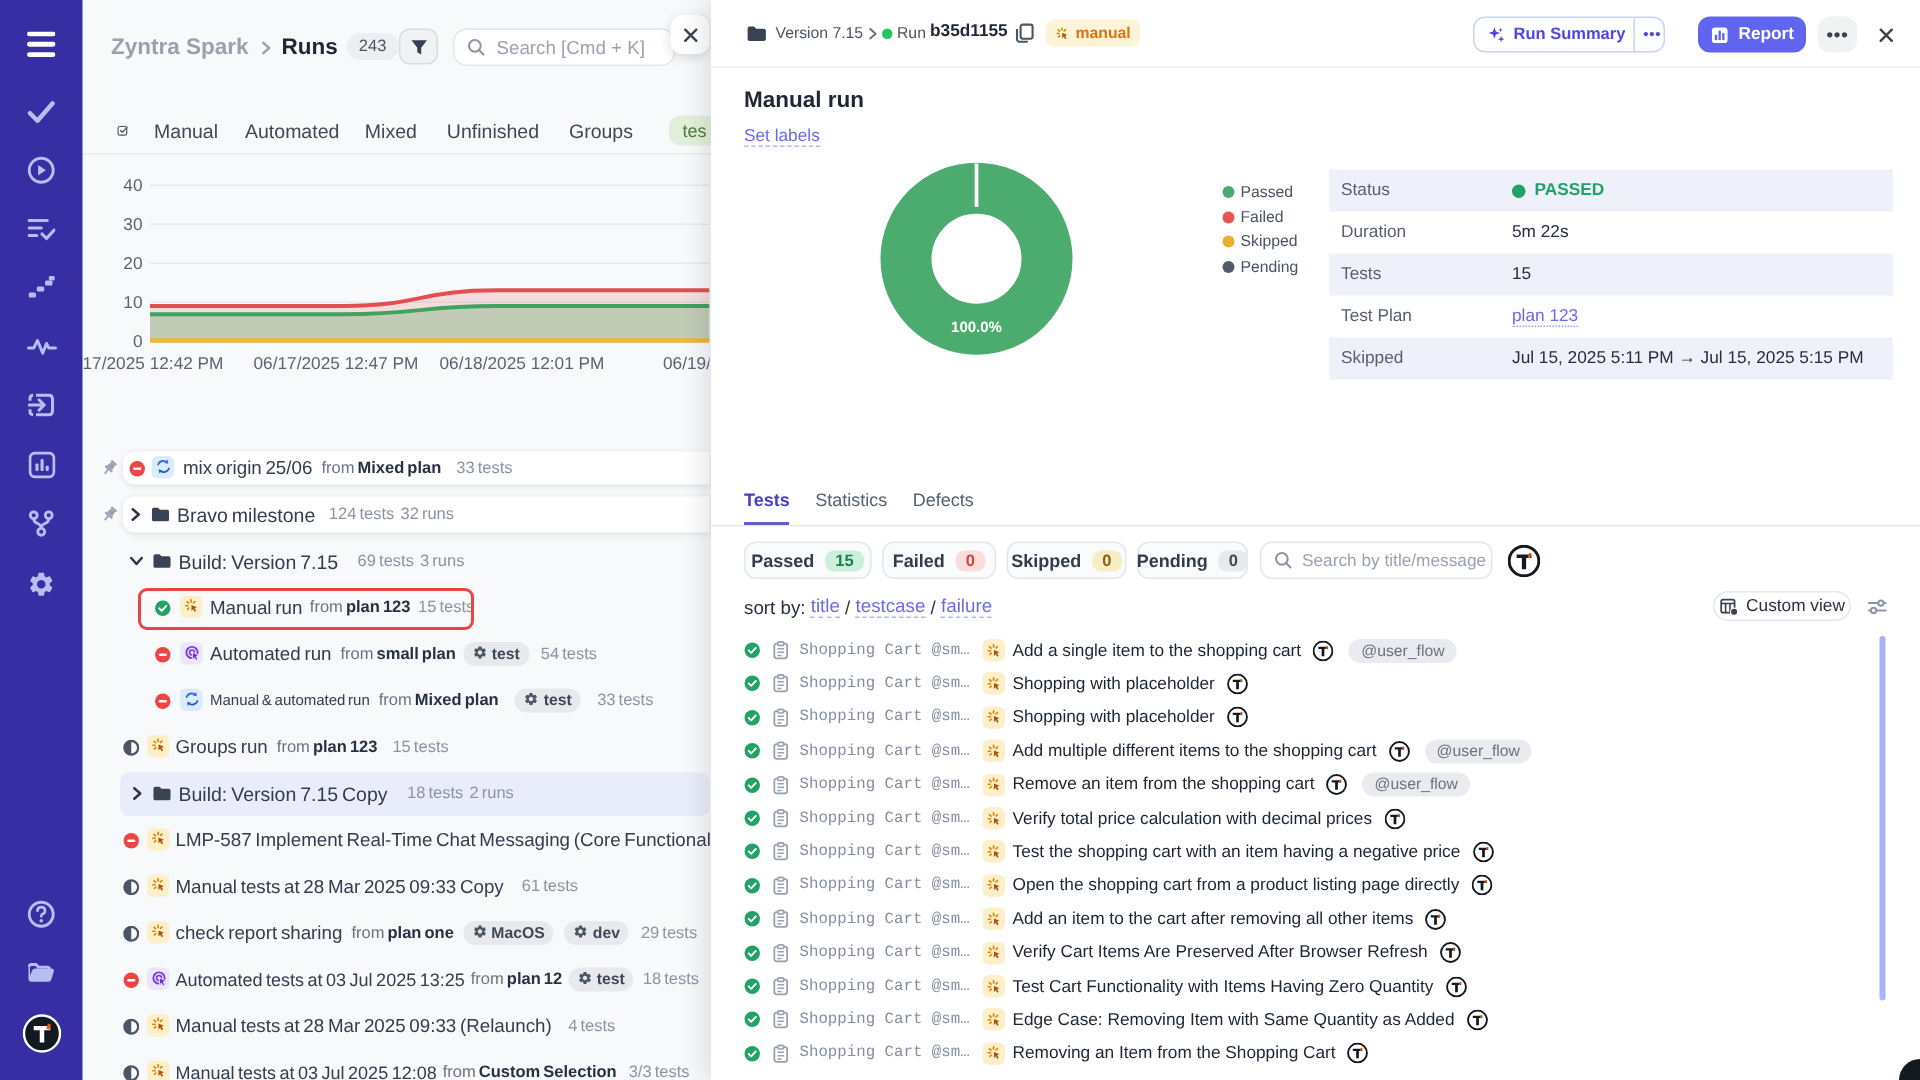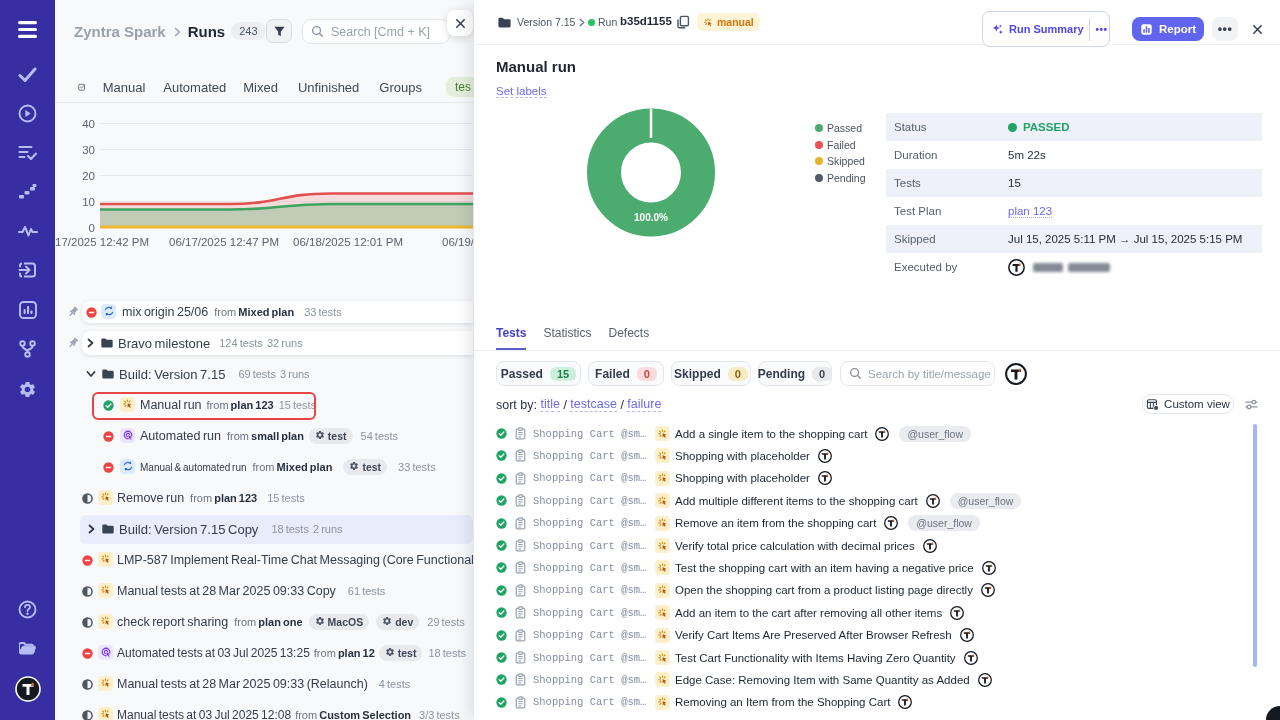--- a/index.html
+++ b/index.html
@@ -424,21 +424,21 @@
       <span style="margin-left:27px">
         <svg width="11" height="11" viewBox="0 0 12 12" style="flex:none">
           <use href="#hf"></use>
         </svg>
       </span>
       <span style="margin-left:5px"><span class="bicon ymanual">
           <svg width="12" height="12" viewBox="0 0 16 16">
             <use href="#manic"></use>
           </svg>
         </span></span>
-      <span style="margin-left:4px;font-size:12.5px">Remove run</span>
+      <span style="margin-left:4px;font-size:12.5px">Groups run</span>
       <span class="metafrom" style="margin-left:6px">from <b style="color:#273142">plan 123</b></span>
       <span class="meta" style="margin-left:10px">15 tests</span>
     </div>
     <div class="trow" style="top:513.5px">
       <span style="position:absolute;left:25px;top:1px;width:393px;height:29px;background:#e9edfb;border-radius:6px"></span>
       <span style="margin-left:31px;z-index:1">
         <svg width="10" height="10" viewBox="0 0 10 10" style="flex:none">
           <use href="#chr"></use>
         </svg>
       </span>
@@ -561,21 +561,21 @@
   <span class="abs" style="left:598px;top:16px;font-size:10.5px;color:#4b5563">Run</span>
   <span class="abs" style="left:620px;top:15px;font-size:11.5px;color:#1f2734;font-weight:bold">b35d1155</span>
   <svg class="abs" width="14" height="14" viewBox="0 0 14 14" style="left:676px;top:15px">
       <use href="#cpy"></use>
     </svg>
   <span class="manpill abs" style="left:697px;top:13px;height:18px;padding:0 6px"><svg width="11" height="11" viewBox="0 0 16 16">
         <use href="#manic"></use>
       </svg>manual</span>
 </div>
 <div class="abs" style="z-index:22;left:982px;top:11px;display:flex;align-items:center">
-  <span class="btn" style="width:128px;height:36px;border:1px solid #c9d4f4;color:#4f46e5;font-weight:bold;background:#fff;white-space:nowrap;font-size:11px;justify-content:flex-start">
+  <span class="btn" style="width:128px;height:24px;border:1px solid #c9d4f4;color:#4f46e5;font-weight:bold;background:#fff;white-space:nowrap;font-size:11px;justify-content:flex-start">
     <svg width="13" height="13" viewBox="0 0 16 16" style="margin:0 5px 0 8px;flex:none">
         <use href="#spark"></use>
       </svg>Run Summary
     <span style="width:1px;height:23px;background:#c9d4f4;margin-left:5px;flex:none"></span>
     <span style="margin-left:6px;color:#4f46e5;font-weight:bold;font-size:10px;letter-spacing:0.5px">•••</span>
   </span>
   <span class="btn" style="width:72px;height:24px;background:#6064ef;color:#fff;margin-left:22px;font-weight:bold;font-size:11.5px">
     <svg width="13" height="13" viewBox="0 0 16 16" style="margin-right:6px">
         <use href="#rept"></use>
       </svg>Report
@@ -615,32 +615,20 @@
       <span class="tbl-v">15</span>
     </div>
   <div class="tblrow">
       <span class="tbl-l">Test Plan</span>
       <span class="tbl-v link" style="border-bottom:1px dotted #a5a3f0">plan 123</span>
     </div>
   <div class="tblrow">
       <span class="tbl-l">Skipped</span>
       <span class="tbl-v">Jul 15, 2025 5:11 PM → Jul 15, 2025 5:15 PM</span>
     </div>
-  <div class="tblrow">
-      <span class="tbl-l">Executed by</span>
-      <span class="tbl-v" style="display:flex;align-items:center">
-        <svg width="17" height="17" viewBox="0 0 20 20" style="margin-right:8px">
-          <use href="#tav"></use>
-        </svg>
-        <span style="filter:blur(1.5px);display:inline-flex;gap:5px">
-          <i style="width:30px;height:9px;background:#848b96;border-radius:2px"></i>
-          <i style="width:42px;height:9px;background:#848b96;border-radius:2px"></i>
-        </span>
-      </span>
-    </div>
 </div>
 
 <div class="rtabs" style="z-index:22">
   <span style="color:#4640c8;font-weight:bold;border-bottom:2.5px solid #5b5fc7;padding-bottom:6px">Tests</span>
   <span>Statistics</span>
     <span>Defects</span>
 </div>
 <div class="rtabline" style="z-index:22"></div>
 
 <div class="abs" style="z-index:22;left:496px;top:361px;display:flex;align-items:center">

